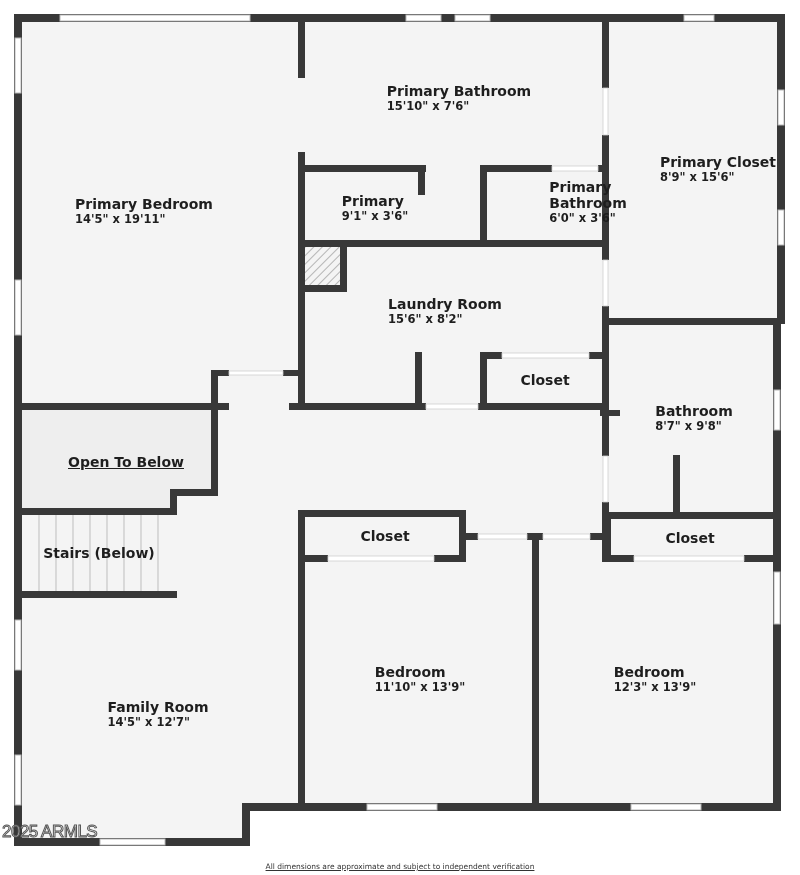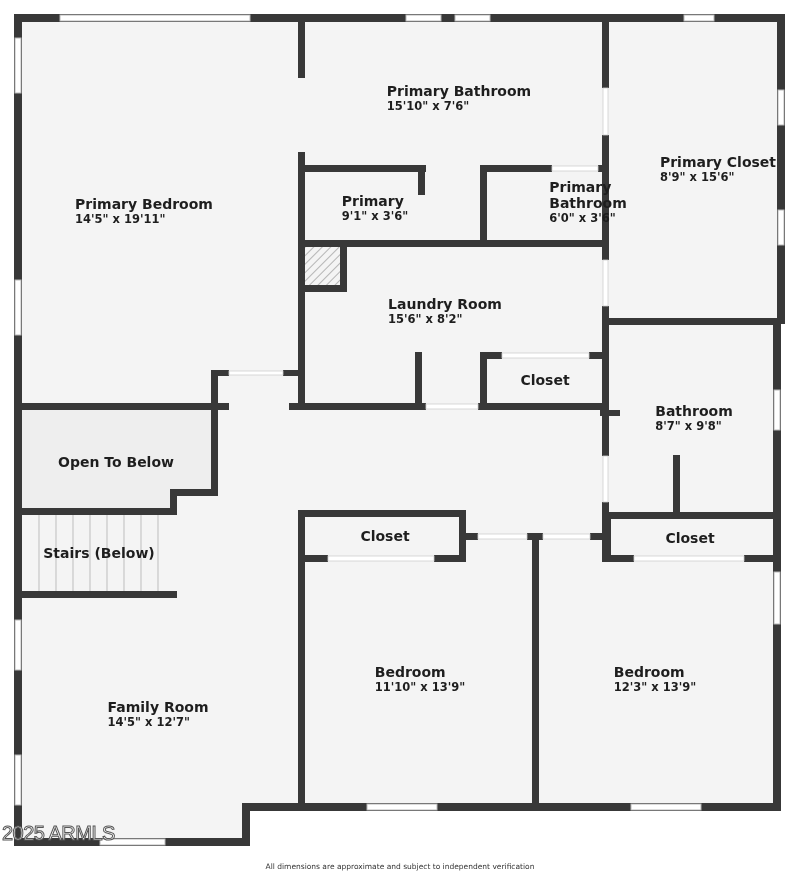--- a/index.html
+++ b/index.html
@@ -7,22 +7,22 @@
     #plan { position: absolute; left: 0; top: 0; width: 800px; height: 875px; }
     .floor { fill: #f4f4f4; }
     .floor-dim { fill: #eeeeee; }
     .wall { fill: #383838; }
     .window { fill: #ffffff; stroke: #b8b8b8; stroke-width: 1; }
     .opening { fill: #ffffff; stroke: #cfcfcf; stroke-width: 0.8; }
     .stair-line { stroke: #bdbdbd; stroke-width: 1; }
     .label { position: absolute; text-align: left; color: #1e1e1e; transform: translateX(-50%); white-space: nowrap; line-height: 1.15; }
     .label .name { font-weight: bold; font-size: 14px; display: block; }
     .label .dims { font-weight: bold; font-size: 11.5px; display: block; margin-top: 1px; }
-    .watermark { position: absolute; left: 2px; top: 822px; font-family: "Liberation Sans", sans-serif; font-size: 20px; color: rgba(255,255,255,0.85); -webkit-text-stroke: 1px #555; letter-spacing: -0.5px; }
-    .disclaimer { position: absolute; left: 400px; top: 862px; transform: translateX(-50%); font-size: 7.5px; color: #333; white-space: nowrap; font-family: "DejaVu Sans", sans-serif; }
+    .watermark { position: absolute; left: 2px; top: 822px; font-family: "Liberation Sans", sans-serif; font-size: 17px; color: rgba(255,255,255,0.85); -webkit-text-stroke: 1px #555; letter-spacing: -0.5px; }
+    .disclaimer { position: absolute; left: 400px; top: 862px; transform: translateX(-50%); font-size: 7.5px; color: #333; white-space: nowrap; font-family: "DejaVu Sans", sans-serif; text-decoration: underline; }
   </style>
 </head>
 <body>
 
 <svg id="plan" viewBox="0 0 800 875" xmlns="http://www.w3.org/2000/svg">
 
   <g>
     <polygon class="floor" points="18,18 780,18 780,806 246,806 246,840 18,840"></polygon>
     <polygon class="floor-dim" points="22,410 214,410 214,492 174,492 174,508 22,508"></polygon>
   </g>
@@ -185,21 +185,21 @@
 <div class="label" style="left:545px; top:372px;">
   <span class="name">Closet</span>
 </div>
 <div class="label" style="left:694px; top:403px;">
   <span class="name">Bathroom</span>
   <span class="dims">8'7" x 9'8"</span>
 </div>
 <div class="label" style="left:690px; top:530px;">
   <span class="name">Closet</span>
 </div>
-<div class="label" style="left:116px; top:454px;">
+<div class="label" style="left:126px; top:454px;text-decoration:underline;">
   <span class="name">Open To Below</span>
 </div>
 <div class="label" style="left:99px; top:545px;">
   <span class="name">Stairs (Below)</span>
 </div>
 <div class="label" style="left:385px; top:528px;">
   <span class="name">Closet</span>
 </div>
 <div class="label" style="left:420px; top:664px;">
   <span class="name">Bedroom</span>

